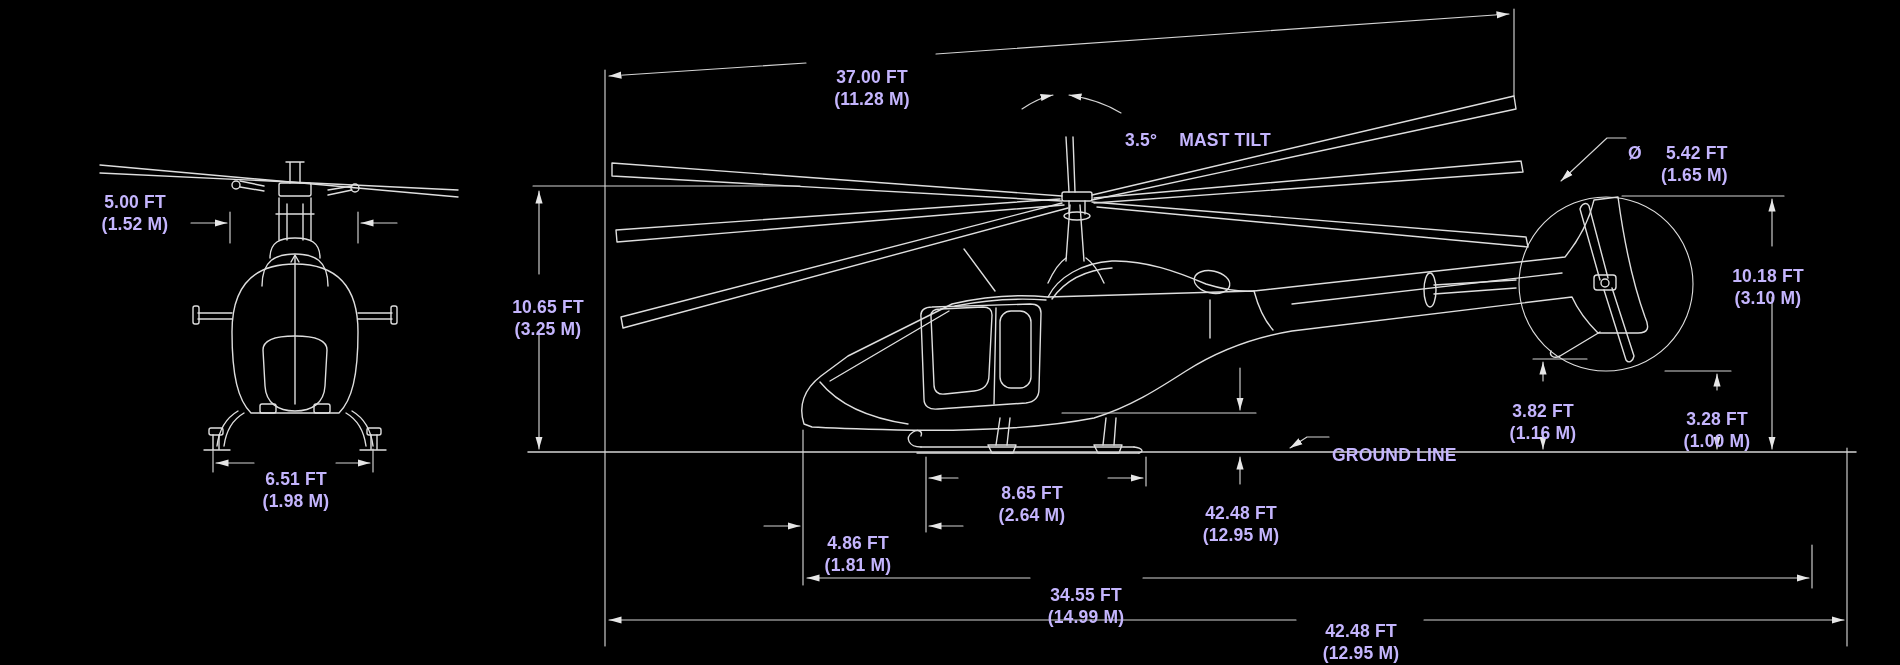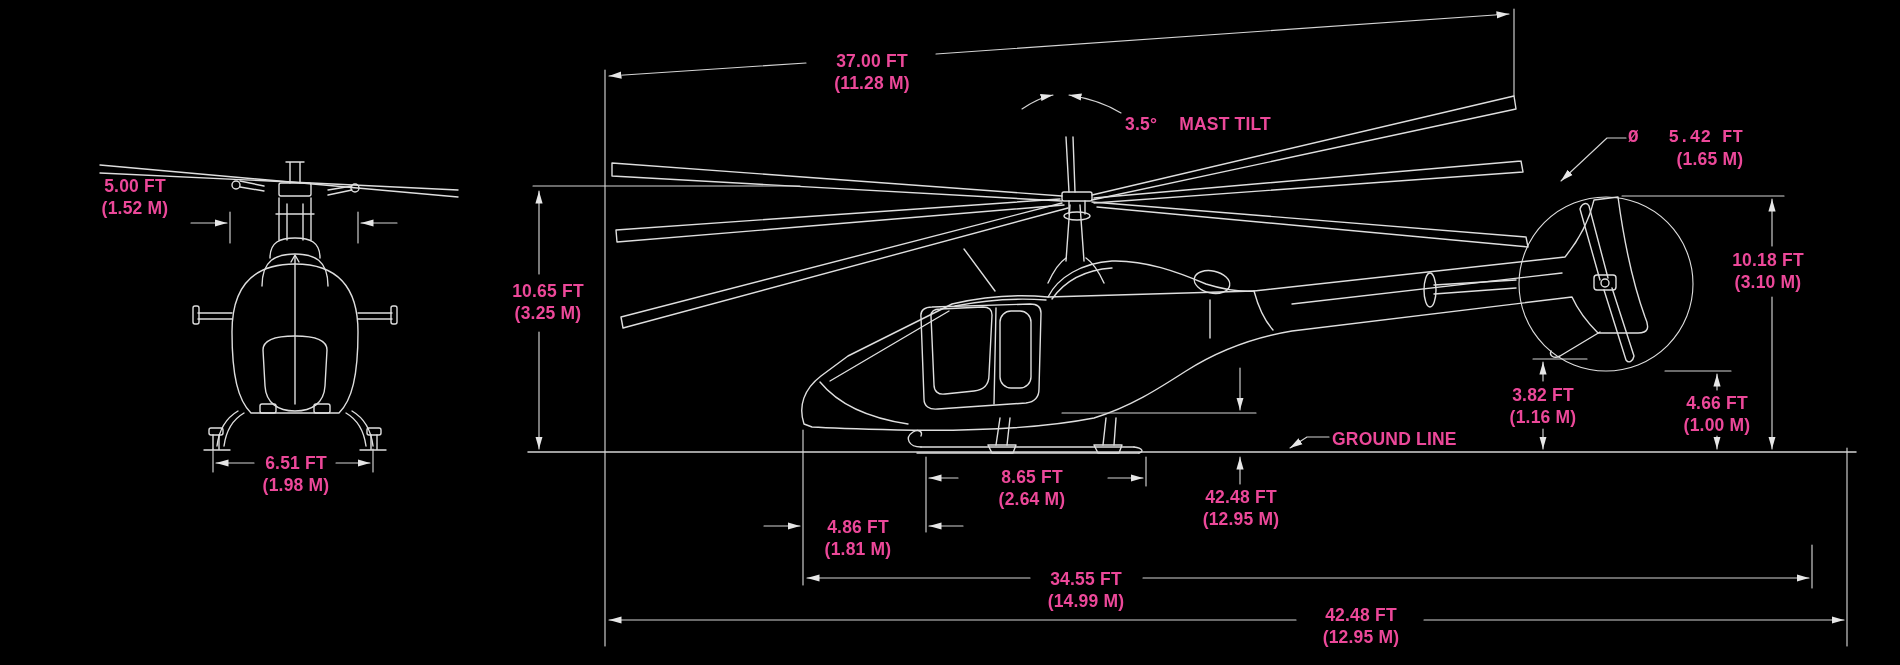--- a/index.html
+++ b/index.html
@@ -1,23 +1,23 @@
 <!DOCTYPE html>
 <html><head>
 <meta charset="utf-8">
 <style>
   html,body{margin:0;padding:0;background:#000;}
   #stage{position:relative;width:1900px;height:665px;background:#000;overflow:hidden;
          font-family:"Liberation Sans", sans-serif;}
   #art{position:absolute;left:0;top:0;}
-  .dim{position:absolute;font-weight:700;font-size:17.5px;line-height:22px;color:#ec4899;
-       white-space:nowrap;text-align:center;letter-spacing:.2px;}
+  .dim{position:absolute;font-weight:700;font-size:17.5px;line-height:22px;color:#c4b5fd;
+       white-space:nowrap;text-align:center;letter-spacing:.2px;margin-top:16px;}
   .c{transform:translateX(-50%);}
   .ln{display:block;}
-  .row{display:block;font-family:Liberation Mono, monospace;}
+  .row{display:block;}
   .dia-sym{display:inline-block;}
   .dia-ft{display:inline-block;margin-left:19px;}
   .dia-m{display:block;margin-left:33px;text-align:right;}
   .mast{display:flex;gap:22px;}
   svg path, svg rect, svg circle, svg ellipse{vector-effect:non-scaling-stroke;}
 </style>
 </head>
 <body>
 
 <div id="stage">
@@ -189,21 +189,21 @@
     <span class="ln">10.18 FT</span>
     <span class="ln">(3.10 M)</span>
   </div>
 
   <div class="dim c" style="left:1543px;top:384px">
     <span class="ln">3.82 FT</span>
     <span class="ln">(1.16 M)</span>
   </div>
 
   <div class="dim c" style="left:1717px;top:392px">
-    <span class="ln">4.66 FT</span>
+    <span class="ln">3.28 FT</span>
     <span class="ln">(1.00 M)</span>
   </div>
 
   <div class="dim c" style="left:135px;top:175px">
     <span class="ln">5.00 FT</span>
     <span class="ln">(1.52 M)</span>
   </div>
 
   <div class="dim c" style="left:296px;top:452px">
     <span class="ln">6.51 FT</span>

